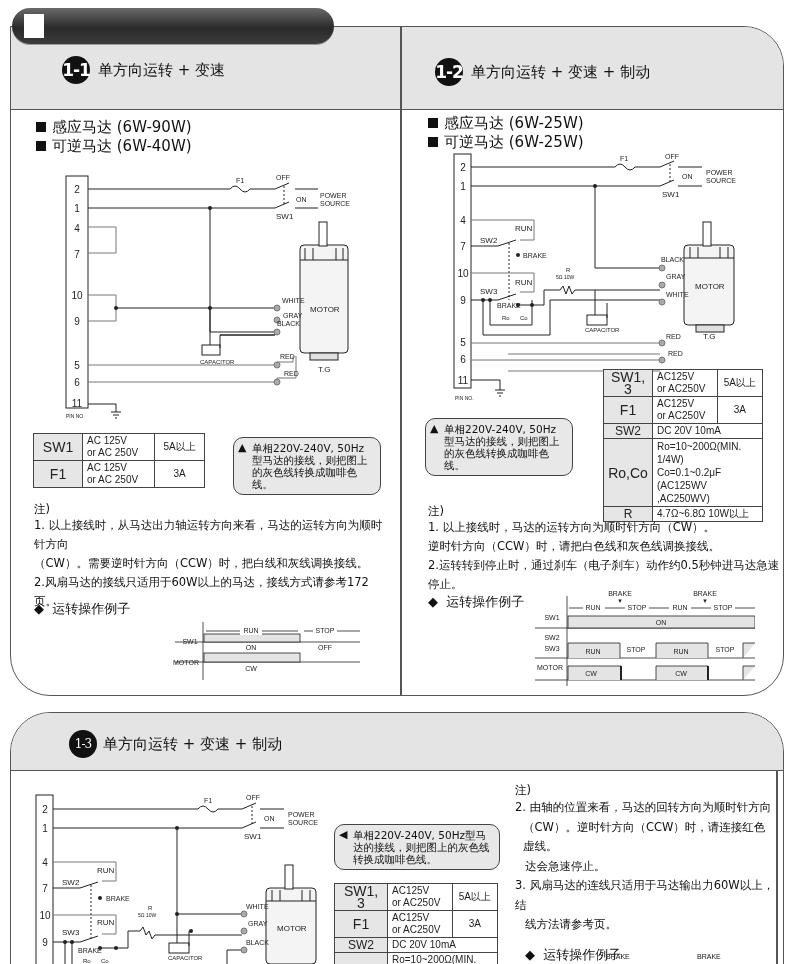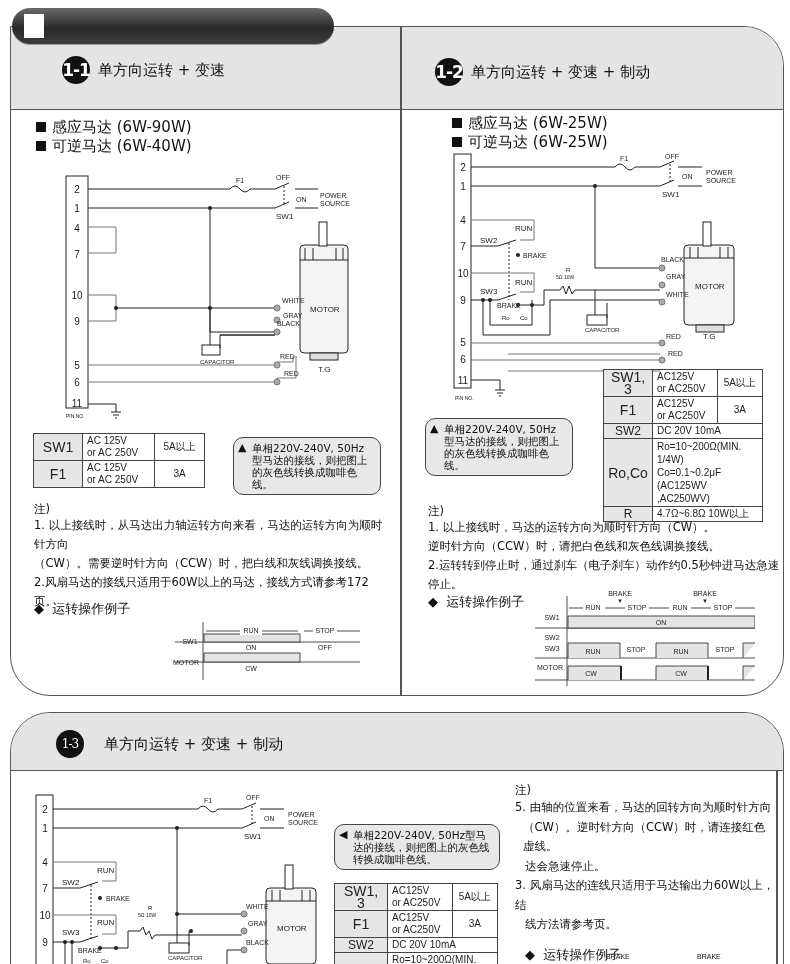--- a/index.html
+++ b/index.html
@@ -49,21 +49,21 @@
 <div class="abs" style="left:435px; top:58px; display:flex; align-items:center; gap:8px;">
   <div class="badge">1-2</div>
   <span class="head-text">单方向运转 + 变速 + 制动</span>
 </div>
 
 <div class="abs" style="left:36px; top:118px;">
   <div class="spec-line"><span class="bullet"></span><span>感应马达 (6W-90W)</span></div>
   <div class="spec-line"><span class="bullet"></span><span>可逆马达 (6W-40W)</span></div>
 </div>
 
-<div class="abs" style="left:452px; top:114px;">
+<div class="abs" style="left:428px; top:114px;">
   <div class="spec-line"><span class="bullet"></span><span>感应马达 (6W-25W)</span></div>
   <div class="spec-line"><span class="bullet"></span><span>可逆马达 (6W-25W)</span></div>
 </div>
 
 <svg class="abs" style="left:0; top:160px;" width="390" height="260">
   <g stroke="#222" stroke-width="1" fill="none">
     <rect x="66" y="16" width="22" height="232"></rect>
 
     <path d="M88 29 H230"></path> 
       <path d="M250 29 H275"></path>
@@ -364,21 +364,21 @@
     <text x="15" y="84">MOTOR</text>
     <text x="56" y="90">CW</text>
     <text x="146" y="90">CW</text>
   </g>
 </svg>
 
 <div class="abs panel" style="left:10px; top:712px; width:772px; height:270px; border-radius: 40px 40px 0 0;">
   <div class="panel-head" style="height:57px;"></div>
   <div class="abs" style="left:765px; top:57px; width:1.5px; height:220px; background:#555;"></div>
 </div>
-<div class="abs" style="left:56px; top:730px; display:flex; align-items:center; gap:20px;text-align:right;">
+<div class="abs" style="left:69px; top:730px; display:flex; align-items:center; gap:6px;text-align:right;">
   <div class="badge" style="font-family:'DejaVu Serif', serif; font-weight:normal; font-size:12px;">1-3</div>
   <span class="head-text">单方向运转 + 变速 + 制动</span>
 </div>
 
 <svg class="abs" style="left:20px; top:785px;" width="330" height="179">
   <g stroke="#222" stroke-width="1" fill="none">
     <rect x="16" y="10" width="17" height="175"></rect>
     <path d="M33 24 H178"></path>
       <path d="M178 24 q5 -6 10 0 q5 6 10 0"></path>
       <path d="M198 24 H222 l14 -6"></path>
@@ -474,21 +474,21 @@
   </tr>
   <tr>
     <td class="k"></td>
     <td colspan="2">Ro=10~200Ω(MIN. 1/4W)</td>
   </tr>
 </tbody>
   </table>
 
 <div class="abs notes" style="left:515px; top:783px; width:260px; line-height:19.5px;">
   <div style="line-height:15px;">注)</div>
-  <div>5. 由轴的位置来看，马达的回转方向为顺时针方向</div>
+  <div>2. 由轴的位置来看，马达的回转方向为顺时针方向</div>
   <div style="padding-left:8px;">（CW）。逆时针方向（CCW）时，请连接红色虚线。</div>
   <div style="padding-left:10px;">达会急速停止。</div>
   <div>3. 风扇马达的连线只适用于马达输出力60W以上，结</div>
   <div style="padding-left:10px;">线方法请参考页。</div>
 </div>
 
 <div class="abs ex-title" style="left:525px; top:946px;">
   <span>◆</span>&nbsp;&nbsp;<span>运转操作例子</span>
 </div>
 <div class="abs" style="left:606px; top:953px; font-size:7px; font-family:'Liberation Sans', sans-serif;">BRAKE</div>

